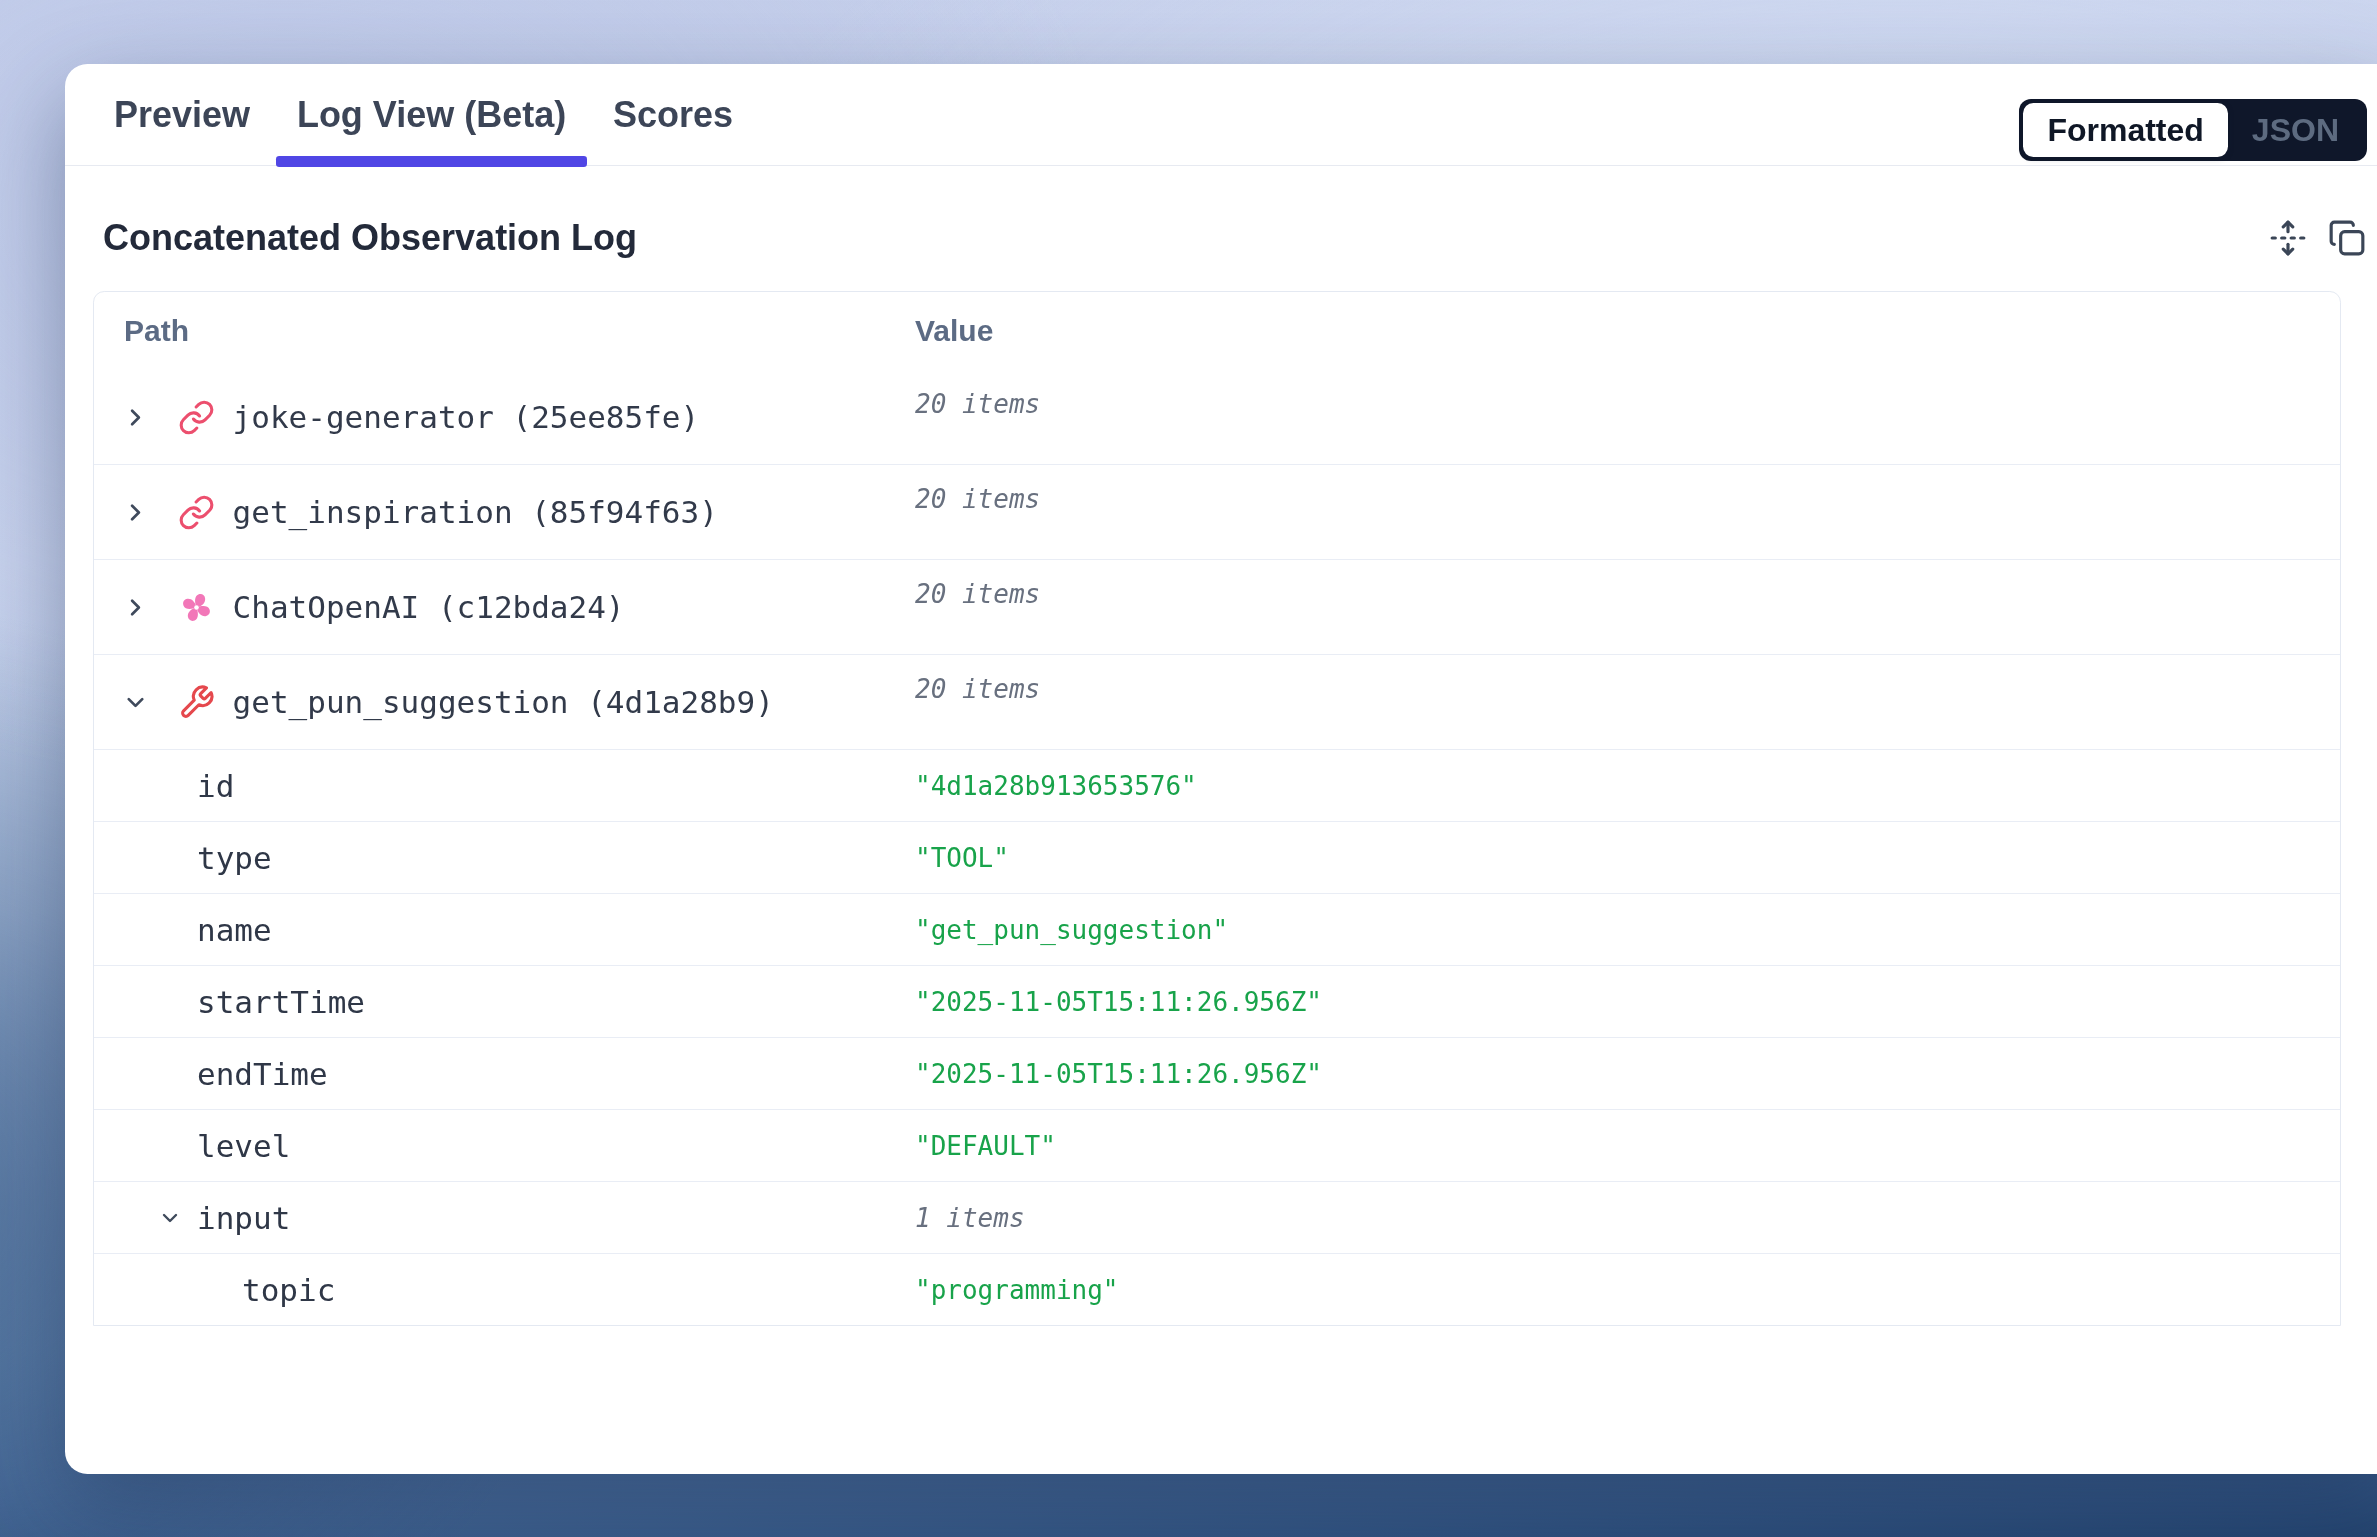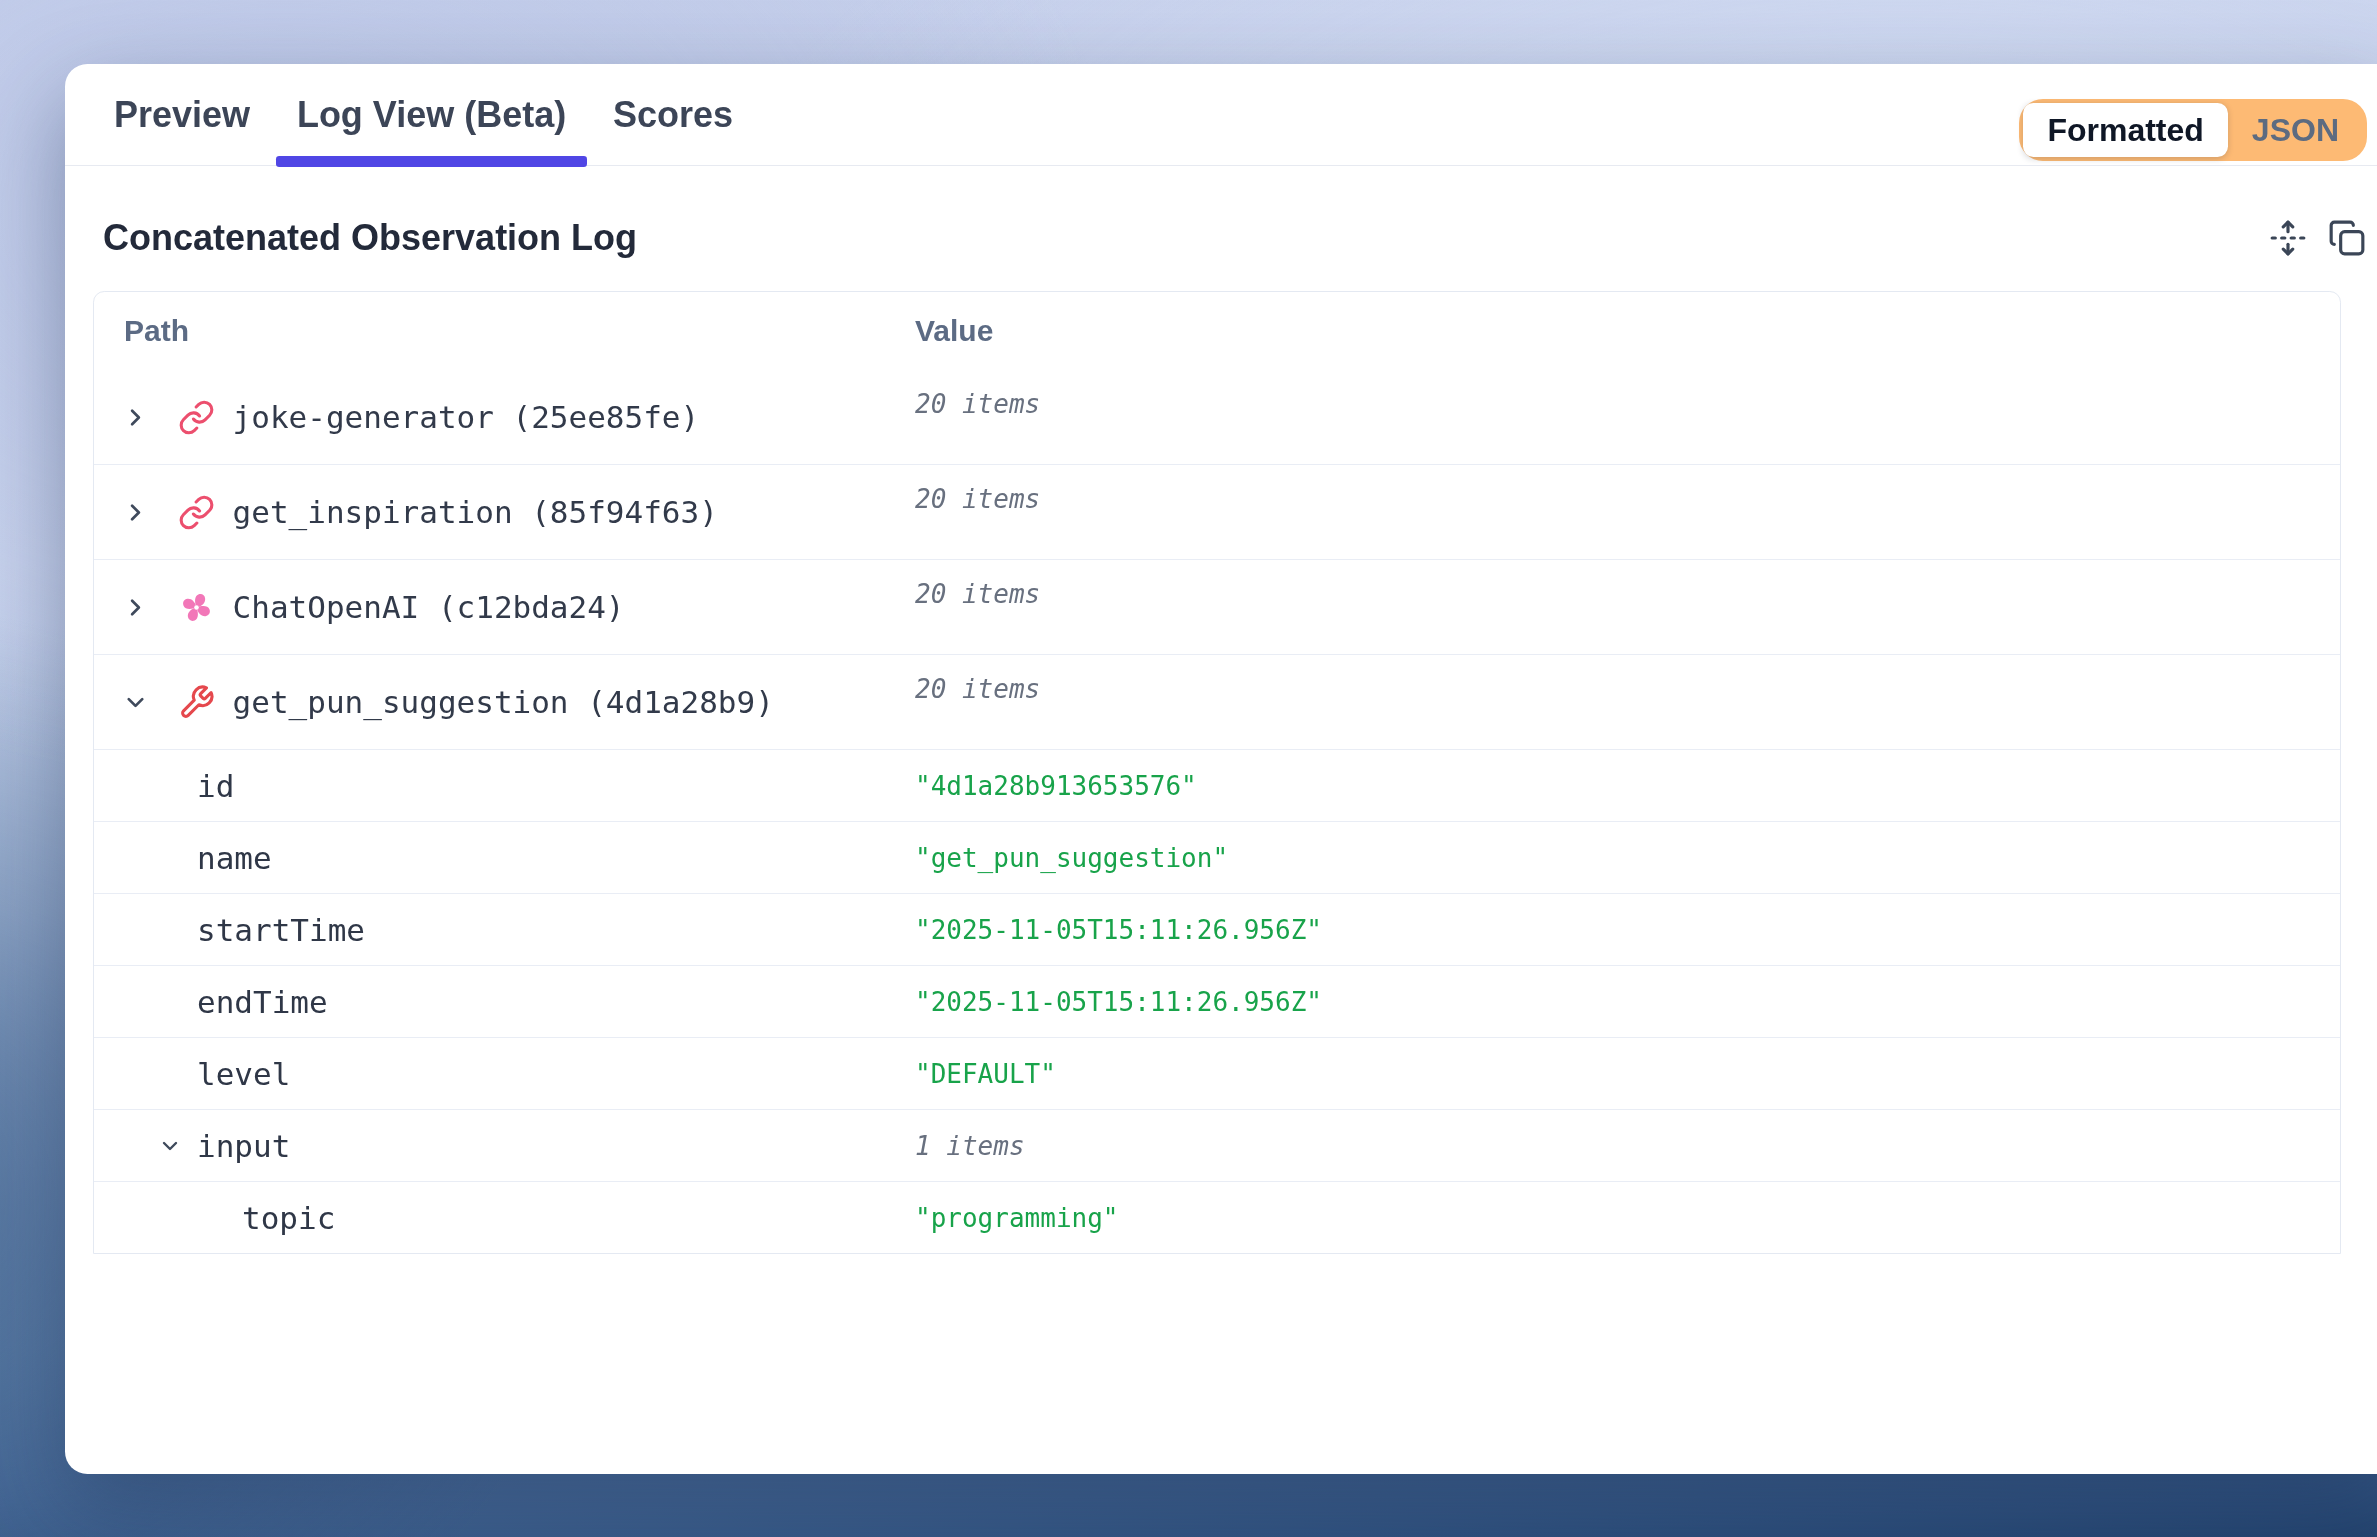--- a/index.html
+++ b/index.html
@@ -16,21 +16,21 @@
     --meta:#68707f; --keytxt:#2f3747; --nodetxt:#323a4a; --divider:#e9edf5;
   }
   .card{
     position:absolute;left:65px;top:64px;width:2336px;height:1410px;background:#fff;
     border-radius:22.4px;box-shadow:0 34px 88px rgba(22,42,80,.40);overflow:hidden;
   }
   
   .tabbar{position:relative;height:102px;border-bottom:1.6px solid #e7eaf1;display:flex;align-items:stretch;padding-left:28px;box-sizing:border-box;}
   .tab{position:relative;display:flex;align-items:center;padding:0 21px;margin-right:4.8px;font-size:36px;font-weight:600;color:#3c4557;cursor:pointer;white-space:nowrap;}
   .tab.active::after{content:"";position:absolute;left:0;right:0;bottom:-1.6px;height:10.4px;background:var(--accent);border-radius:3.2px;}
-  .toggle{position:absolute;right:34px;top:35px;height:62px;background:#fdba74;border-radius:24px;display:flex;align-items:center;padding:4px;box-sizing:border-box;}
+  .toggle{position:absolute;right:34px;top:35px;height:62px;background:#0f172a;border-radius:12px;display:flex;align-items:center;padding:4px;box-sizing:border-box;}
   .toggle .opt{height:54px;display:flex;align-items:center;padding:0 24px;font-size:32px;font-weight:600;color:#5d6b80;border-radius:10.4px;cursor:pointer;}
   .toggle .opt.selected{background:#fff;color:#0f1726;box-shadow:0 1.6px 6.4px rgba(15,25,50,.18);}
   
   .section-head{display:flex;align-items:center;justify-content:space-between;margin:51px 35px 14px 38px;height:42px;}
   .section-title{font-size:36px;font-weight:600;color:#232a3a;}
   .head-actions{display:flex;align-items:center;gap:21px;}
   .head-actions .act{width:38px;height:38px;color:#3b4657;cursor:pointer;}
   .head-actions .act svg{width:100%;height:100%;}
   
   .log-table{margin:32px 32px 0 28px;width:2248px;box-sizing:border-box;border:1.6px solid #e4e9f2;border-radius:11.2px 11.2px 0 0;overflow:hidden;background:#fff;}
@@ -191,20 +191,28 @@
         <div class="trow child">
           <div class="path-cell l1">
             <span>id</span>
           </div>
           <div class="value-cell">
             <span class="val-string">"4d1a28b913653576"</span>
           </div>
         </div>
         <div class="trow child">
           <div class="path-cell l1">
+            <span>type</span>
+          </div>
+          <div class="value-cell">
+            <span class="val-string">"TOOL"</span>
+          </div>
+        </div>
+        <div class="trow child">
+          <div class="path-cell l1">
             <span>name</span>
           </div>
           <div class="value-cell">
             <span class="val-string">"get_pun_suggestion"</span>
           </div>
         </div>
         <div class="trow child">
           <div class="path-cell l1">
             <span>startTime</span>
           </div>

